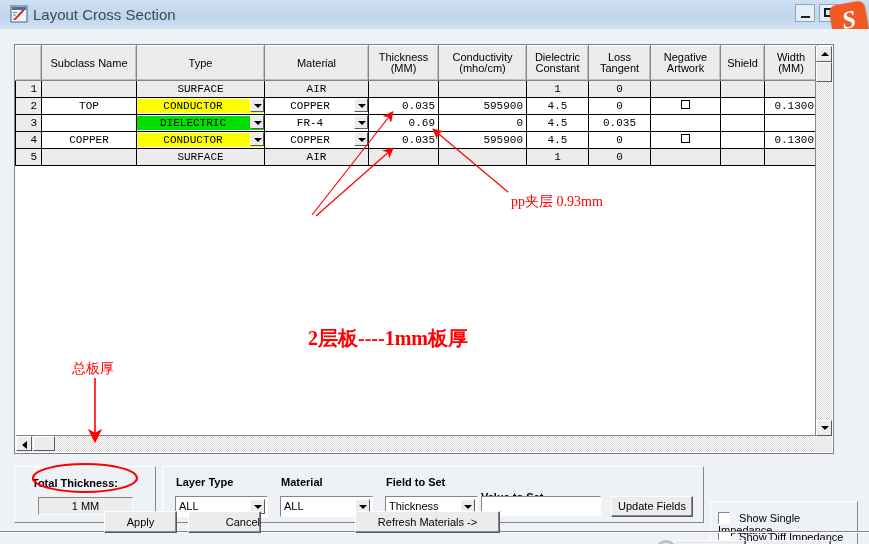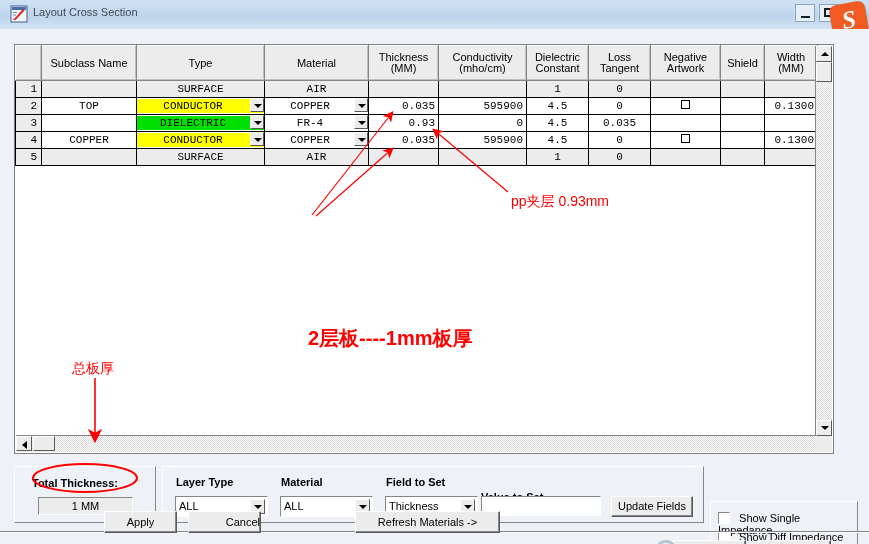--- a/index.html
+++ b/index.html
@@ -11,21 +11,21 @@
     -webkit-font-smoothing:none;
   }
   #app{position:relative;width:869px;height:544px;overflow:hidden;
        background:linear-gradient(#eef3f9,#e6edf6);}
 
   
   #titlebar{position:absolute;left:0;top:0;width:869px;height:29px;
       background:linear-gradient(#cfe0f2 0%,#c3d8ee 45%,#bdd4ec 55%,#d2e2f3 100%);
       border-bottom:1px solid #9ab4d0;}
   #titlebar .tb-icon{position:absolute;left:10px;top:5px;width:18px;height:18px;}
-  #titlebar .tb-text{position:absolute;left:33px;top:6px;font-size:11px;
+  #titlebar .tb-text{position:absolute;left:33px;top:6px;font-size:15px;
       color:#3c4a57;font-family:"Liberation Sans",sans-serif;}
   .winbtns{position:absolute;top:4px;right:6px;height:18px;}
   .winbtn{display:inline-block;width:20px;height:18px;margin-left:1px;
       background:#e7eef6;border:1px solid #8fa7bd;box-sizing:border-box;
       position:relative;vertical-align:top;}
   .winbtn .gl{position:absolute;color:#15202b;font-size:9px;line-height:16px;
       left:0;right:0;text-align:center;}
   .wb-min .bar{position:absolute;left:5px;bottom:3px;width:9px;height:2px;background:#15202b;}
   .wb-max .box{position:absolute;left:4px;top:3px;width:10px;height:9px;
       border:2px solid #15202b;box-sizing:border-box;}
@@ -99,21 +99,21 @@
   .hsbbtn.lt{left:0;} .hsbbtn .ar{position:absolute;left:5px;top:4px;
       border-top:4px solid transparent;border-bottom:4px solid transparent;
       border-right:5px solid #000;}
   #hthumb{position:absolute;left:17px;top:0;width:22px;height:15px;background:#ececec;
       border:1px solid #fff;border-right-color:#5a5a5a;border-bottom-color:#5a5a5a;
       box-sizing:border-box;}
   #corner{position:absolute;right:1px;bottom:1px;width:16px;height:16px;background:#ececec;}
 
   
   #anno{position:absolute;left:0;top:0;width:869px;height:544px;pointer-events:none;}
-  .annotxt{position:absolute;color:#ff0000;font-family:Liberation Sans, sans-serif;
+  .annotxt{position:absolute;color:#ff0000;font-family:Liberation Serif, serif;
       white-space:nowrap;}
 
   
   .gbox{position:absolute;border:1px solid #fff;border-top-color:#868686;
       border-left-color:#868686;background:#eef2f7;box-sizing:border-box;}
   .gbox .inner{position:absolute;left:-1px;top:-1px;right:-1px;bottom:-1px;
       border:1px solid #868686;border-top-color:#fff;border-left-color:#fff;}
   #panelTotal{left:14px;top:437px;width:142px;height:57px;}
   #panelFields{left:162px;top:437px;width:542px;height:57px;}
   #panelImp{left:710px;top:437px;width:148px;height:47px;margin-top:35px;}
@@ -257,21 +257,21 @@
               <td class="rownum">3</td>
               <td class="ctr"></td>
               <td class="combocell">
                 <span class="txt cellgreen" style="display: block; height: 14px; line-height: 14px; padding-right: 15px;">DIELECTRIC</span>
                 <span class="ddbtn"></span>
               </td>
               <td class="combocell">
                 <span class="txt">FR-4</span>
                 <span class="ddbtn"></span>
               </td>
-              <td class="rt">0.93</td>
+              <td class="rt">0.69</td>
               <td class="rt">0</td>
               <td class="ctr">4.5</td>
               <td class="ctr">0.035</td>
               <td class="ctr"></td>
               <td class="ctr"></td>
               <td class="rt"></td>
             </tr>
             <tr>
               <td class="rownum">4</td>
               <td class="ctr">COPPER</td>

